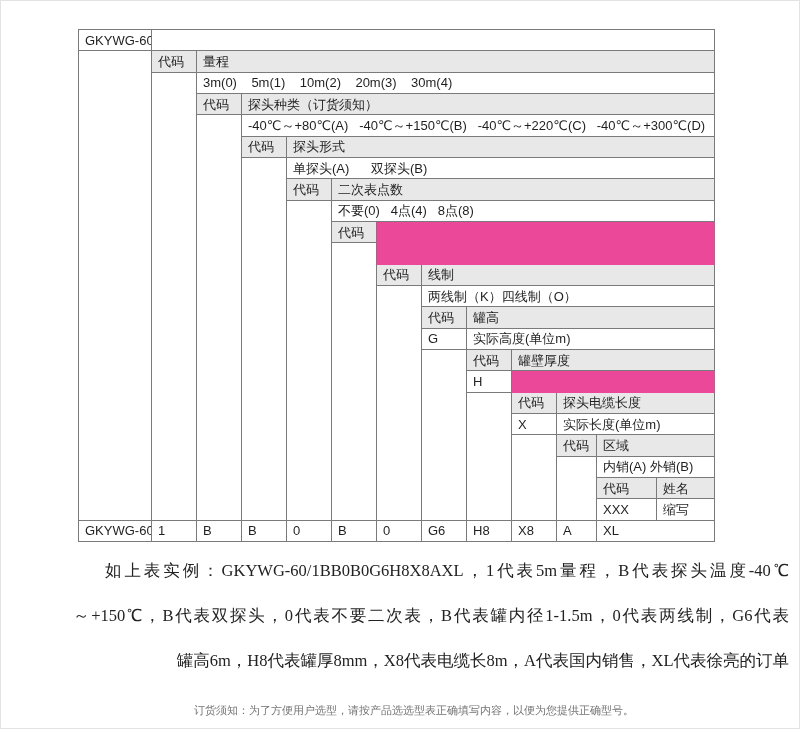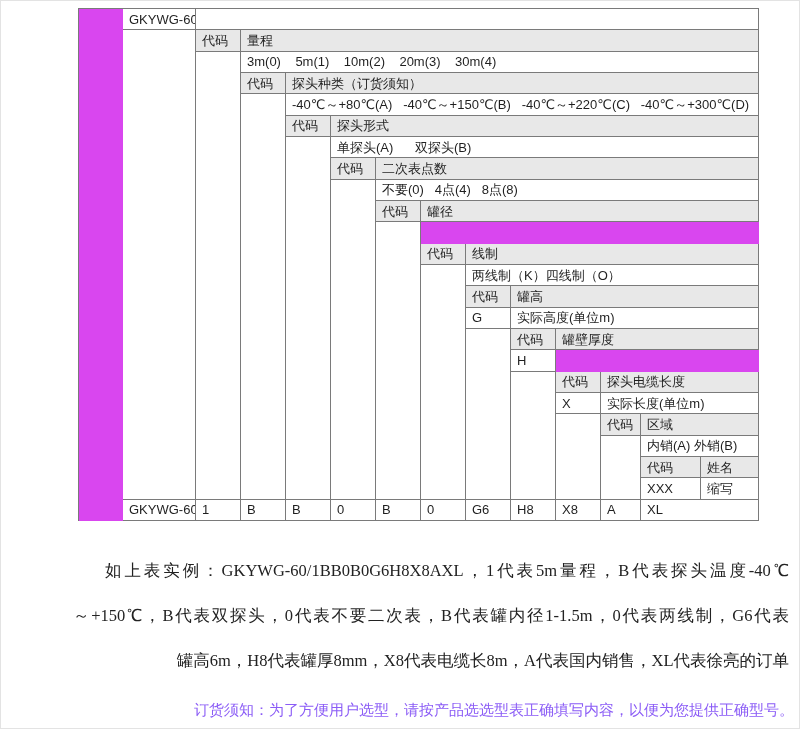--- a/index.html
+++ b/index.html
@@ -4,28 +4,27 @@
 <style>
   html,body{margin:0;padding:0;background:#ffffff;}
   .page{
     position:relative;width:800px;height:729px;background:#ffffff;
     font-family:"Liberation Sans","DejaVu Sans",sans-serif;
     color:#1f1f1f;overflow:hidden;box-sizing:border-box;
     border:1px solid #e3e3e3;
   }
   
   .sel-table{
-    position:absolute;left:77px;top:7px;
+    position:absolute;left:77px;top:28px;
     display:grid;
     grid-template-columns:73px 45px 45px 45px 45px 45px 45px 45px 45px 45px 40px 60px 58px;
     grid-template-rows:repeat(24,21.33px);
     border-top:1px solid #7a7a7a;
     border-left:1px solid #7a7a7a;
-    background:#d946ef;
-    padding-left:44px;
+    background:#ec4899;
   }
   .c{
     box-sizing:border-box;
     border-right:1px solid #7a7a7a;
     border-bottom:1px solid #7a7a7a;
     display:flex;align-items:center;
     padding:0 2px 0 6px;
     font-size:13px;line-height:1;
     white-space:pre;overflow:hidden;
     background:#ffffff;
@@ -34,21 +33,21 @@
   
   .example-para{
     position:absolute;left:72px;top:547px;width:716px;
     font-size:16.5px;color:#222222;font-family:Liberation Serif, serif;
   }
   .pline{height:45px;line-height:45px;white-space:nowrap;overflow:hidden;text-align:right;}
   .fill{text-align:justify;text-align-last:justify;}
   .indent{text-indent:32px;}
   .order-note{
     position:absolute;left:193px;top:698px;
-    font-size:15px;line-height:22px;color:#8b5cf6;white-space:nowrap;
+    font-size:11px;line-height:22px;color:#737373;white-space:nowrap;
   }
 </style>
 </head>
 <body>
 
 <div class="page">
 
   <div class="sel-table">
 
     <div class="c" style="grid-area:1/1/2/2">GKYWG-60</div>
@@ -69,21 +68,20 @@
     <div class="c hd" style="grid-area:6/5/7/14">探头形式</div>
     <div class="c" style="grid-area:7/4/24/5"></div>
     <div class="c" style="grid-area:7/5/8/14">单探头(A)      双探头(B)</div>
 
     <div class="c hd" style="grid-area:8/5/9/6">代码</div>
     <div class="c hd" style="grid-area:8/6/9/14">二次表点数</div>
     <div class="c" style="grid-area:9/5/24/6"></div>
     <div class="c" style="grid-area:9/6/10/14">不要(0)   4点(4)   8点(8)</div>
 
     <div class="c hd" style="grid-area:10/6/11/7">代码</div>
-    <div class="c hd" style="grid-area:10/7/11/14">罐径</div>
     <div class="c" style="grid-area:11/6/24/7"></div>
 
     <div class="c hd" style="grid-area:12/7/13/8">代码</div>
     <div class="c hd" style="grid-area:12/8/13/14">线制</div>
     <div class="c" style="grid-area:13/7/24/8"></div>
     <div class="c" style="grid-area:13/8/14/14">两线制（K）四线制（O）</div>
 
     <div class="c hd" style="grid-area:14/8/15/9">代码</div>
     <div class="c hd" style="grid-area:14/9/15/14">罐高</div>
     <div class="c" style="grid-area:15/8/16/9">G</div>

